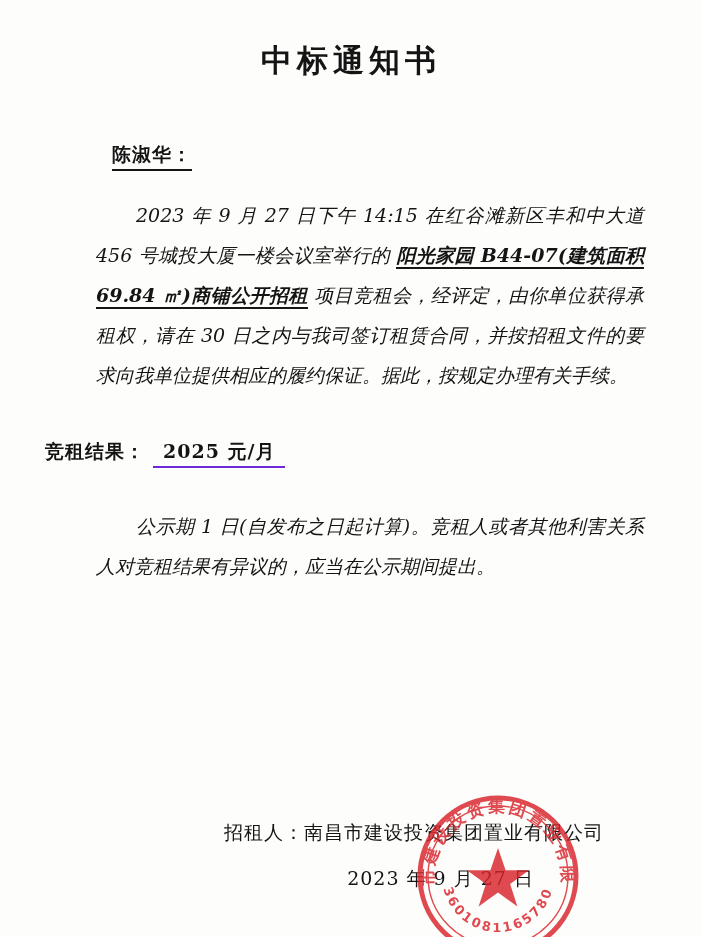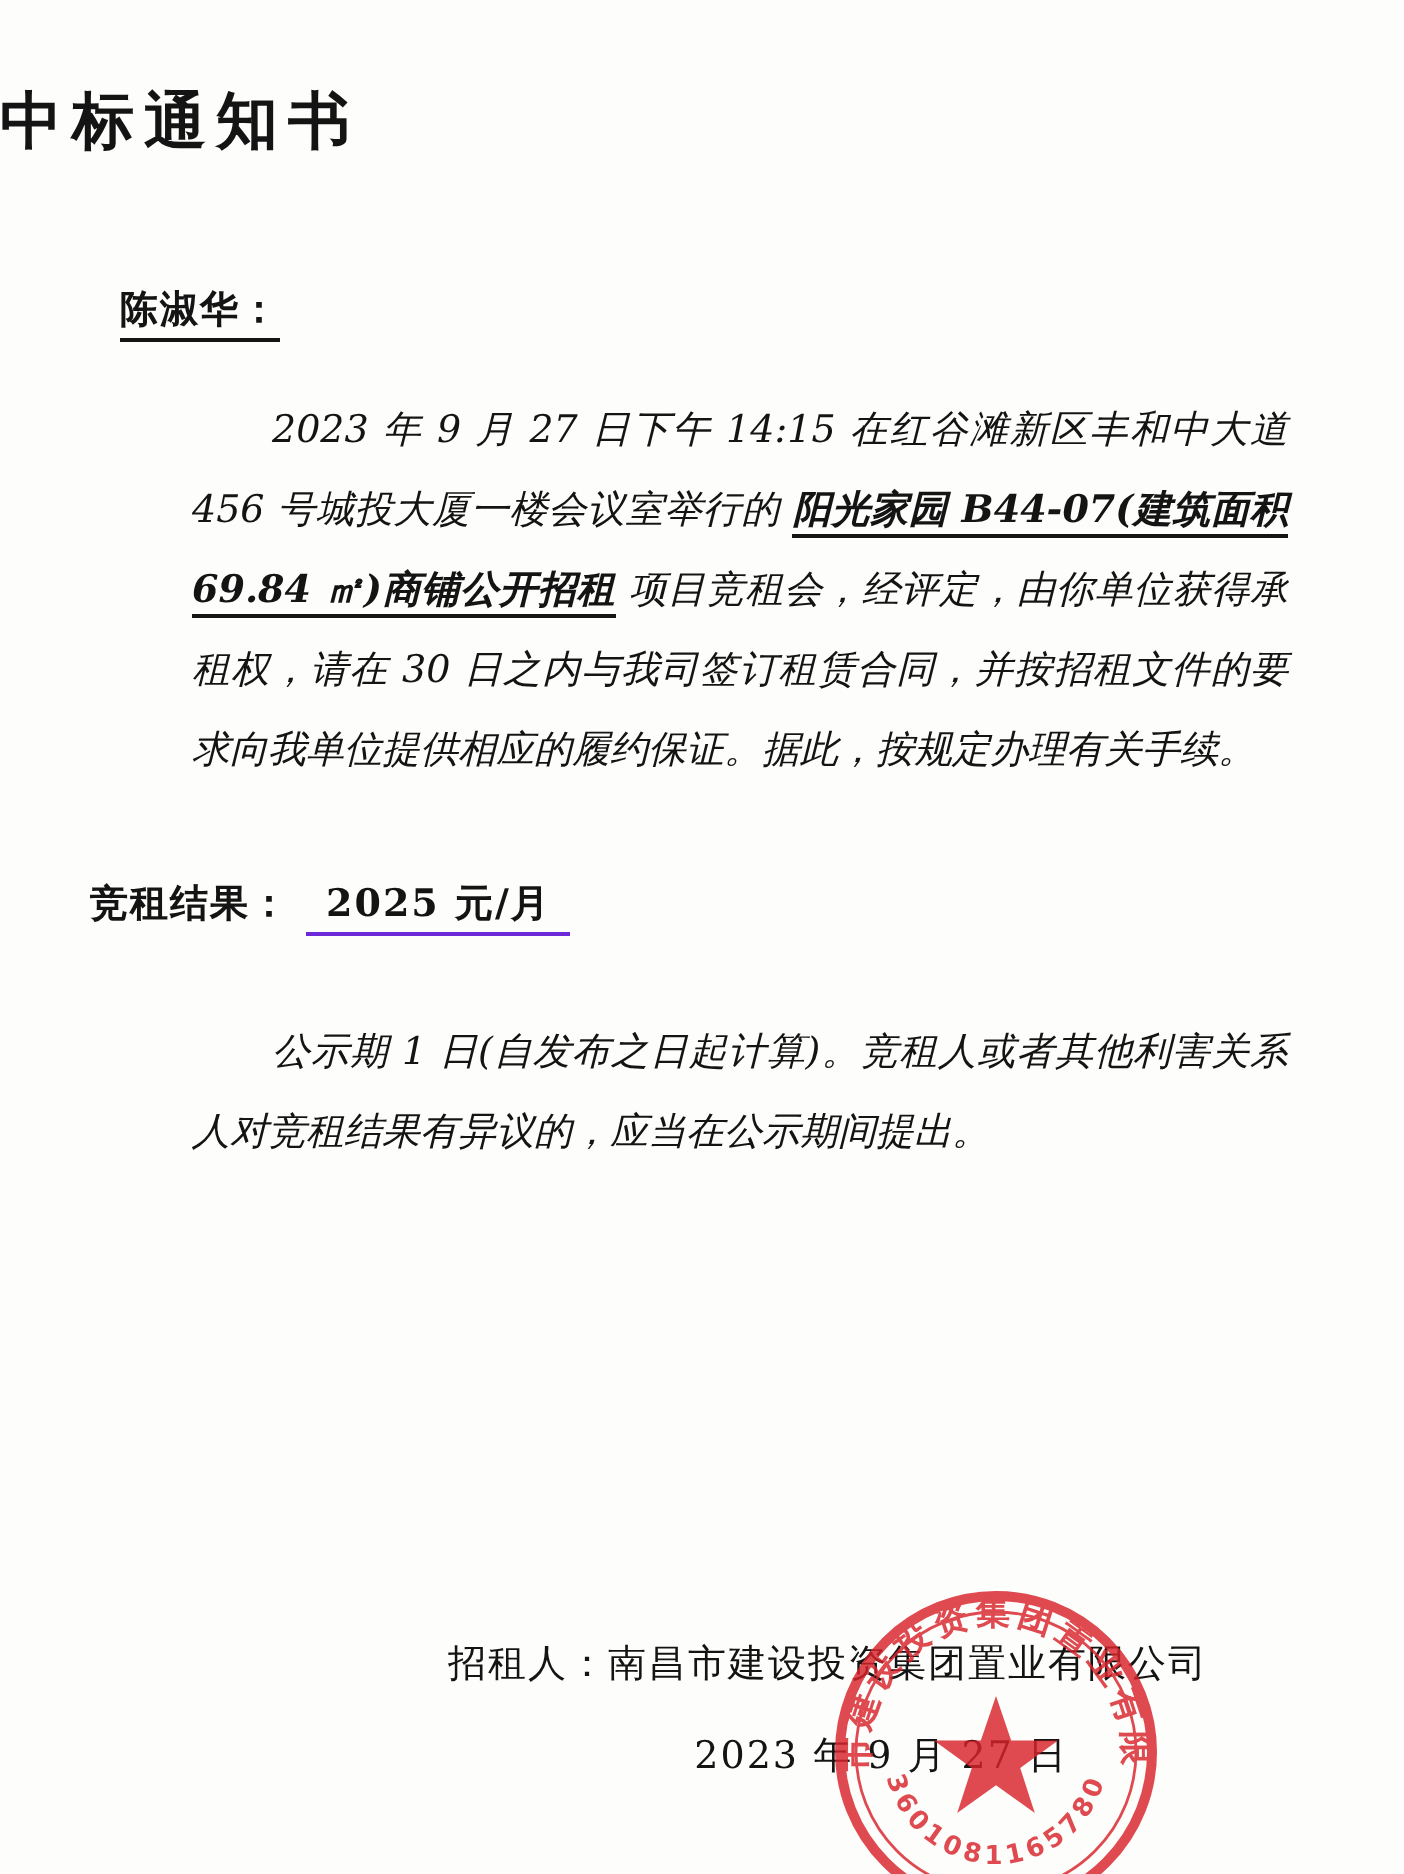--- a/index.html
+++ b/index.html
@@ -15,31 +15,31 @@
     position: relative;
     overflow: hidden;
   }
   .page {
     position: relative;
     width: 702px;
     height: 937px;
     box-sizing: border-box;
   }
   .title {
-    text-align: left;
+    text-align: center;
     font-size: 31px;
     font-weight: bold;
     letter-spacing: 5px;
     margin-top: 40px;
     margin-bottom: 0;
     font-family: "DejaVu Serif", "Liberation Serif", serif;
   }
   .salutation {
     margin-top: 60px;
-    margin-left: 60px;
+    margin-left: 112px;
     font-size: 19px;
     font-weight: bold;
     letter-spacing: 1px;
     border-bottom: 2px solid #151515;
     display: inline-block;
     padding-bottom: 1px;
   }
   .body-block {
     margin-top: 24px;
     margin-left: 96px;

